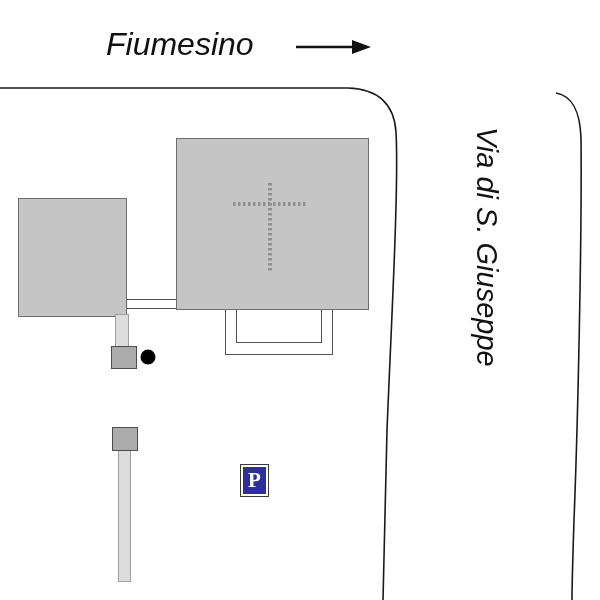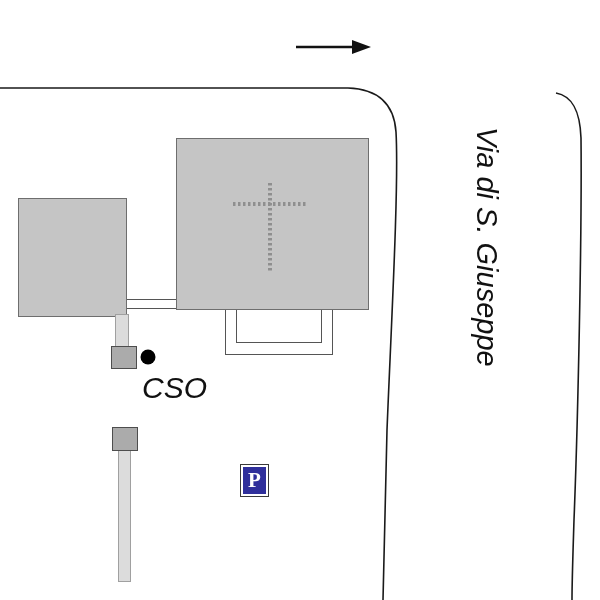--- a/index.html
+++ b/index.html
@@ -62,21 +62,21 @@
 
   <div class="path-strip path-upper"></div>
   <div class="path-strip path-lower"></div>
   <div class="marker marker-upper"></div>
   <div class="marker marker-lower"></div>
 
   <div class="parking">
     <span>P</span>
   </div>
 
-  <div class="lbl lbl-cso">CSO</div>
+  <div class="lbl lbl-fiumesino">Fiumesino</div>
   <div class="lbl lbl-via">Via di S. Giuseppe</div>
 
   <svg class="overlay" width="600" height="600" viewBox="0 0 600 600">
     <path d="M0,88 L348,88 C376,89 394,102 396,132 C399,185 391,330 387,430 C385,500 384,560 383,600" fill="none" stroke="#1a1a1a" stroke-width="1.6"></path>
     <path d="M556,93 C572,96 580,110 581,138 C582,230 578,420 574,520 C573,552 572,580 572,600" fill="none" stroke="#1a1a1a" stroke-width="1.6"></path>
 
     <g>
       <line x1="296" y1="47" x2="352" y2="47" stroke="#111111" stroke-width="2.4"></line>
       <polygon points="352,40 371,47 352,54" fill="#111111"></polygon>
     </g>

